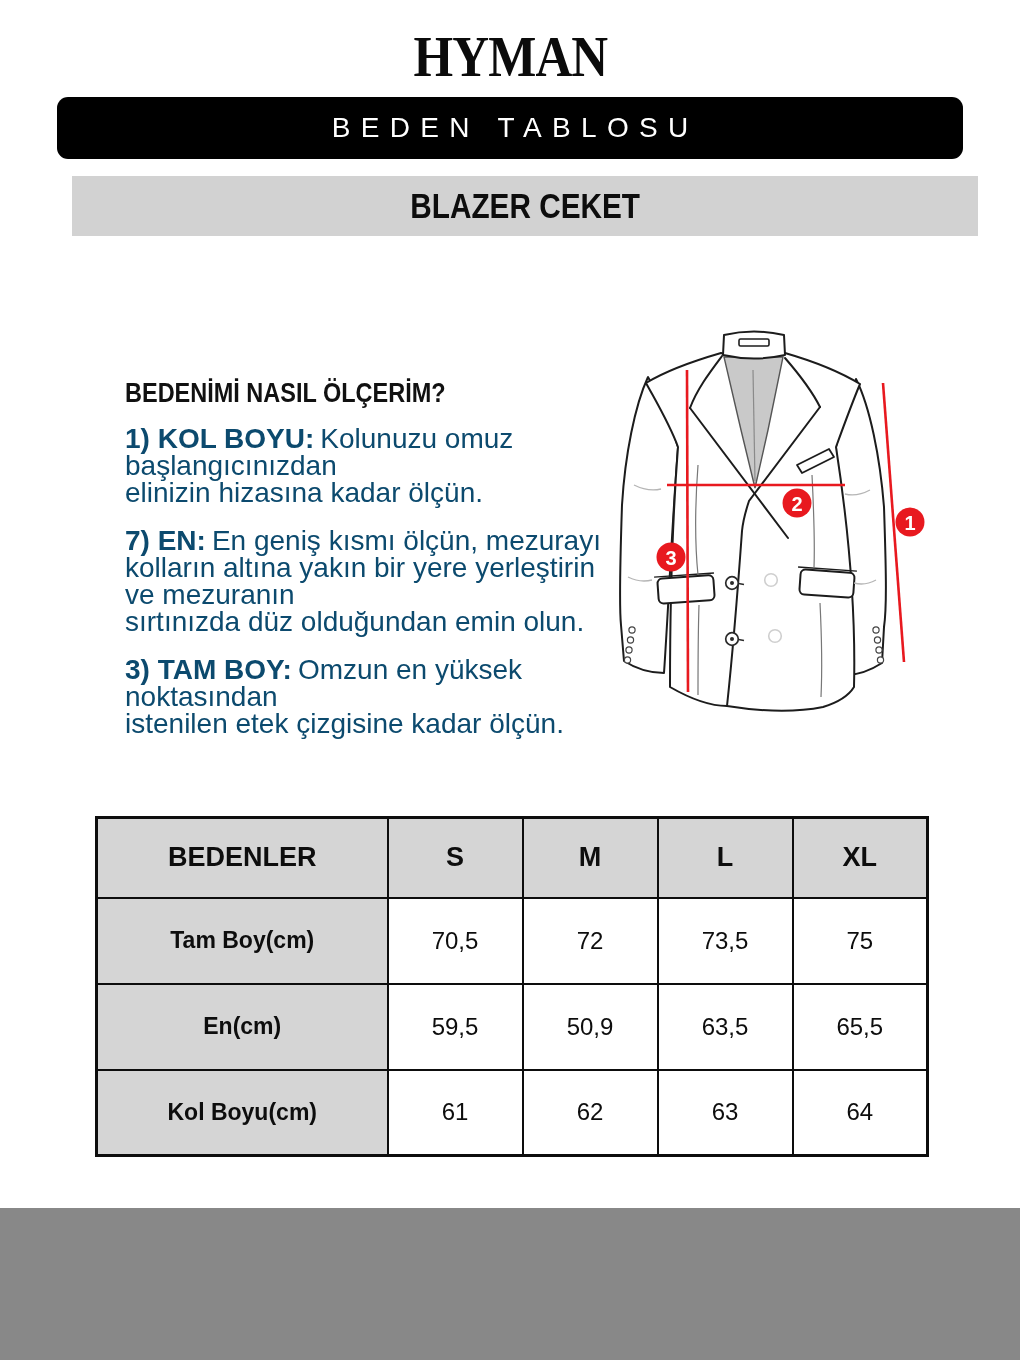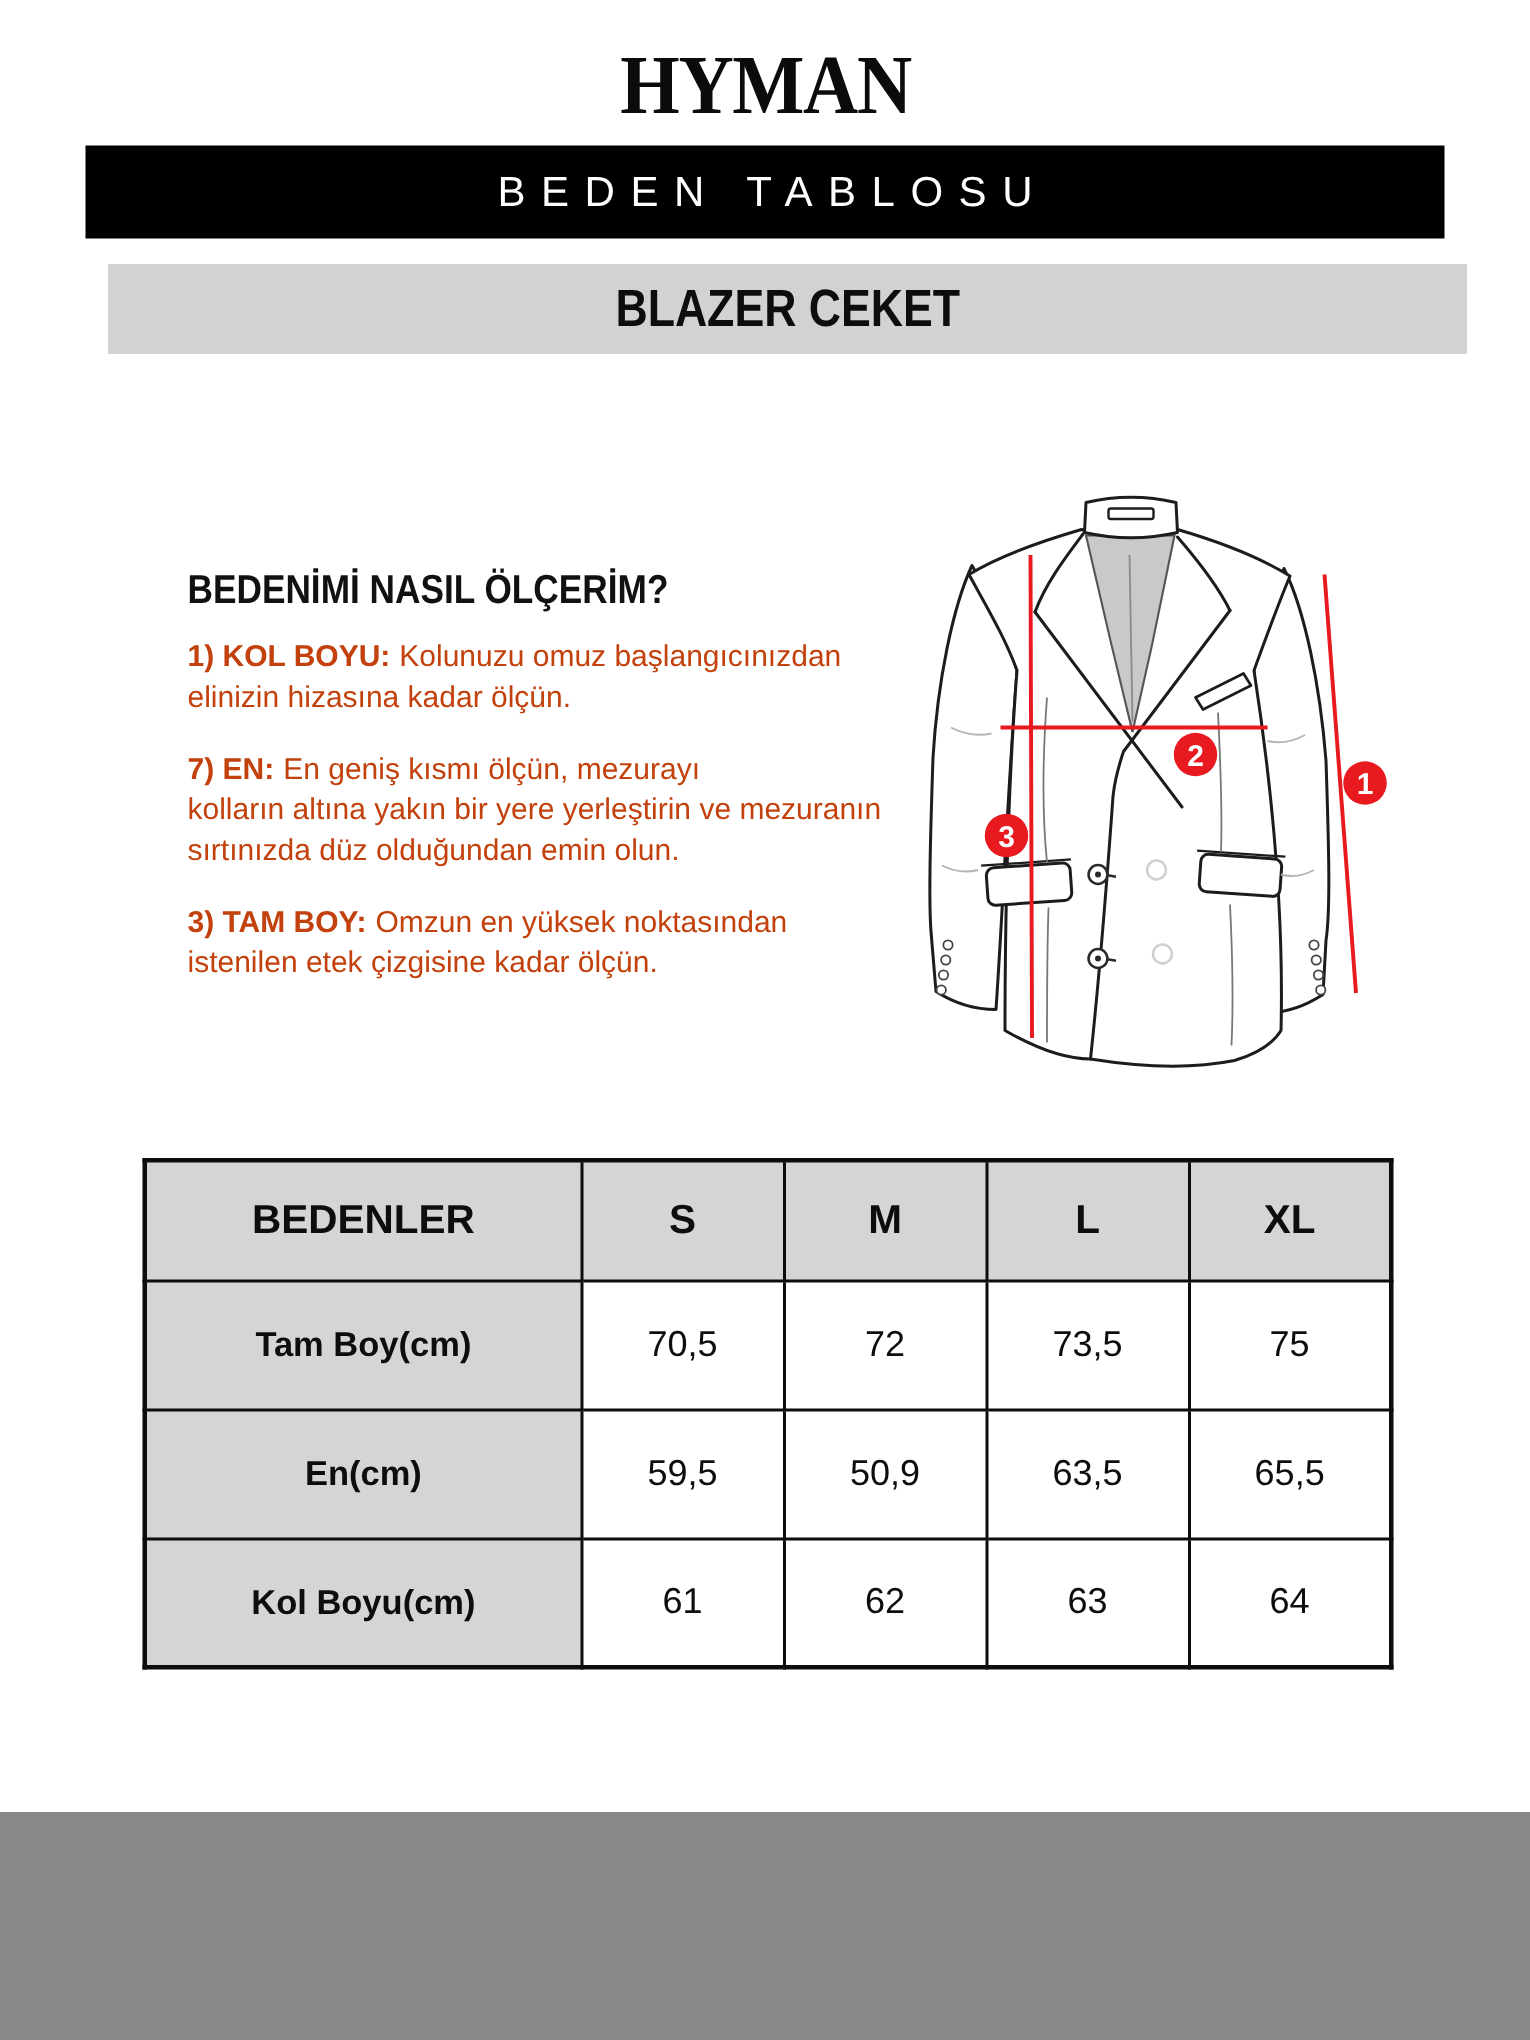--- a/index.html
+++ b/index.html
@@ -13,21 +13,21 @@
     position:absolute; top:24px; left:0; width:100%; height:66px;
     display:flex; align-items:center; justify-content:center;
   }
   .logo span{
     font-family:"Liberation Serif", serif; font-weight:bold; font-size:56px;
     color:#0b0b0b; letter-spacing:-1px; transform:scaleX(0.91); display:inline-block;
   }
   
   .banner-black {
     position:absolute; left:57px; top:97px; width:906px; height:62px;
-    background:#000000; display:flex; align-items:center; justify-content:center;
+    background:#000000; display:flex; align-items:center; justify-content:center;border-radius:11px;
   }
   .banner-black span{
     color:#ffffff; font-size:28px; font-weight:400;
     letter-spacing:0.37em; padding-left:0.37em; white-space:nowrap;
   }
   .banner-gray {
     position:absolute; left:72px; top:176px; width:906px; height:60px;
     background:#d2d2d2; display:flex; align-items:center; justify-content:center;
   }
   .banner-gray span{
@@ -35,28 +35,28 @@
     transform:scaleX(0.85); display:inline-block; white-space:nowrap;
   }
   
   .howto { position:absolute; left:125px; top:378px; width:500px; }
   .howto h2 {
     font-size:27px; font-weight:bold; color:#111; line-height:30px;
     margin-bottom:17px; transform:scaleX(0.87); transform-origin:left center;
     white-space:nowrap;
   }
   .howto p.step {
-    font-size:20px; color:#c2410c; line-height:27px; margin-bottom:21px;
+    font-size:28px; color:#0c4a6e; line-height:27px; margin-bottom:21px;
   }
   .howto p.step b { margin-right:6px; }
   .howto .step-text { white-space:pre-line; }
   
   .jacket { position:absolute; left:608px; top:325px; width:348px; height:402px; }
   
-  .size-table-wrap { position:absolute; left:95px; top:772px; }
+  .size-table-wrap { position:absolute; left:95px; top:816px; }
   table.size-table { border-collapse:collapse; table-layout:fixed; width:831px;
     border:3px solid #0d0d0d; }
   table.size-table td {
     border:2px solid #0d0d0d; text-align:center; vertical-align:middle;
     background:#ffffff; color:#0d0d0d;
   }
   table.size-table .gray { background:#d5d5d5; }
   table.size-table tr.hdr td { height:80px; font-weight:bold; font-size:27px; }
   table.size-table tr.row td { height:86px; }
   td.rowlabel { font-size:23px; }

